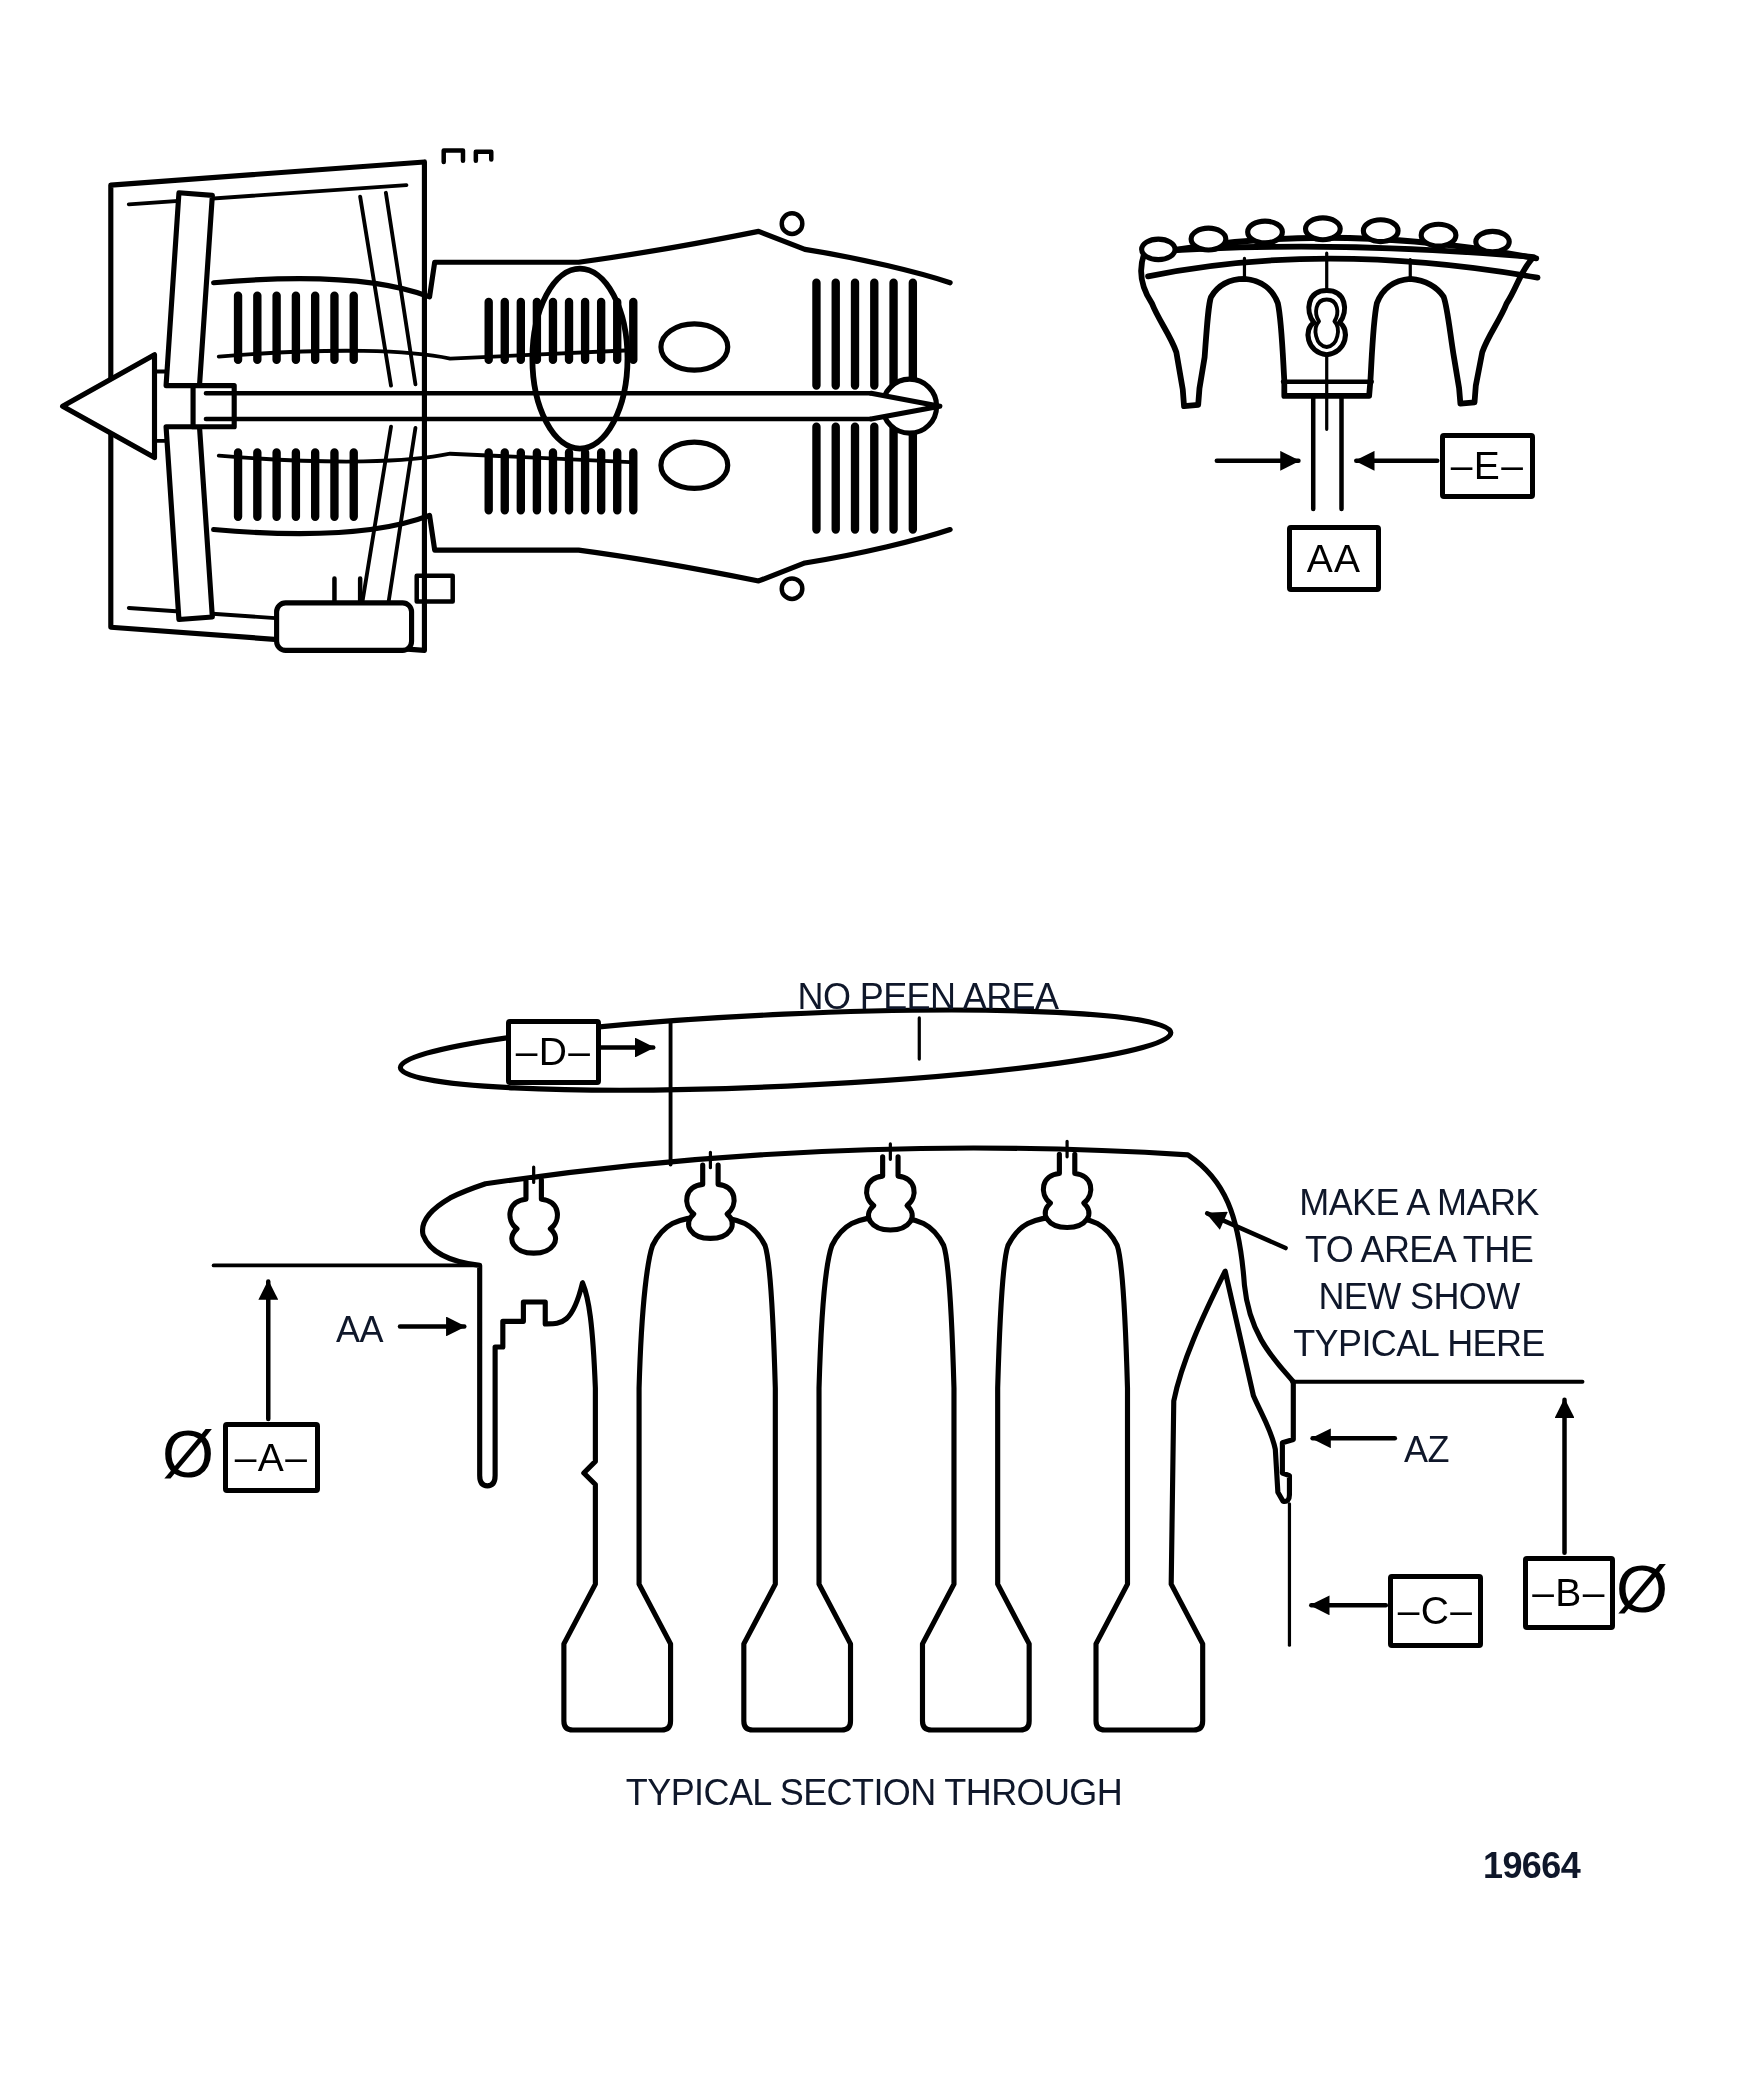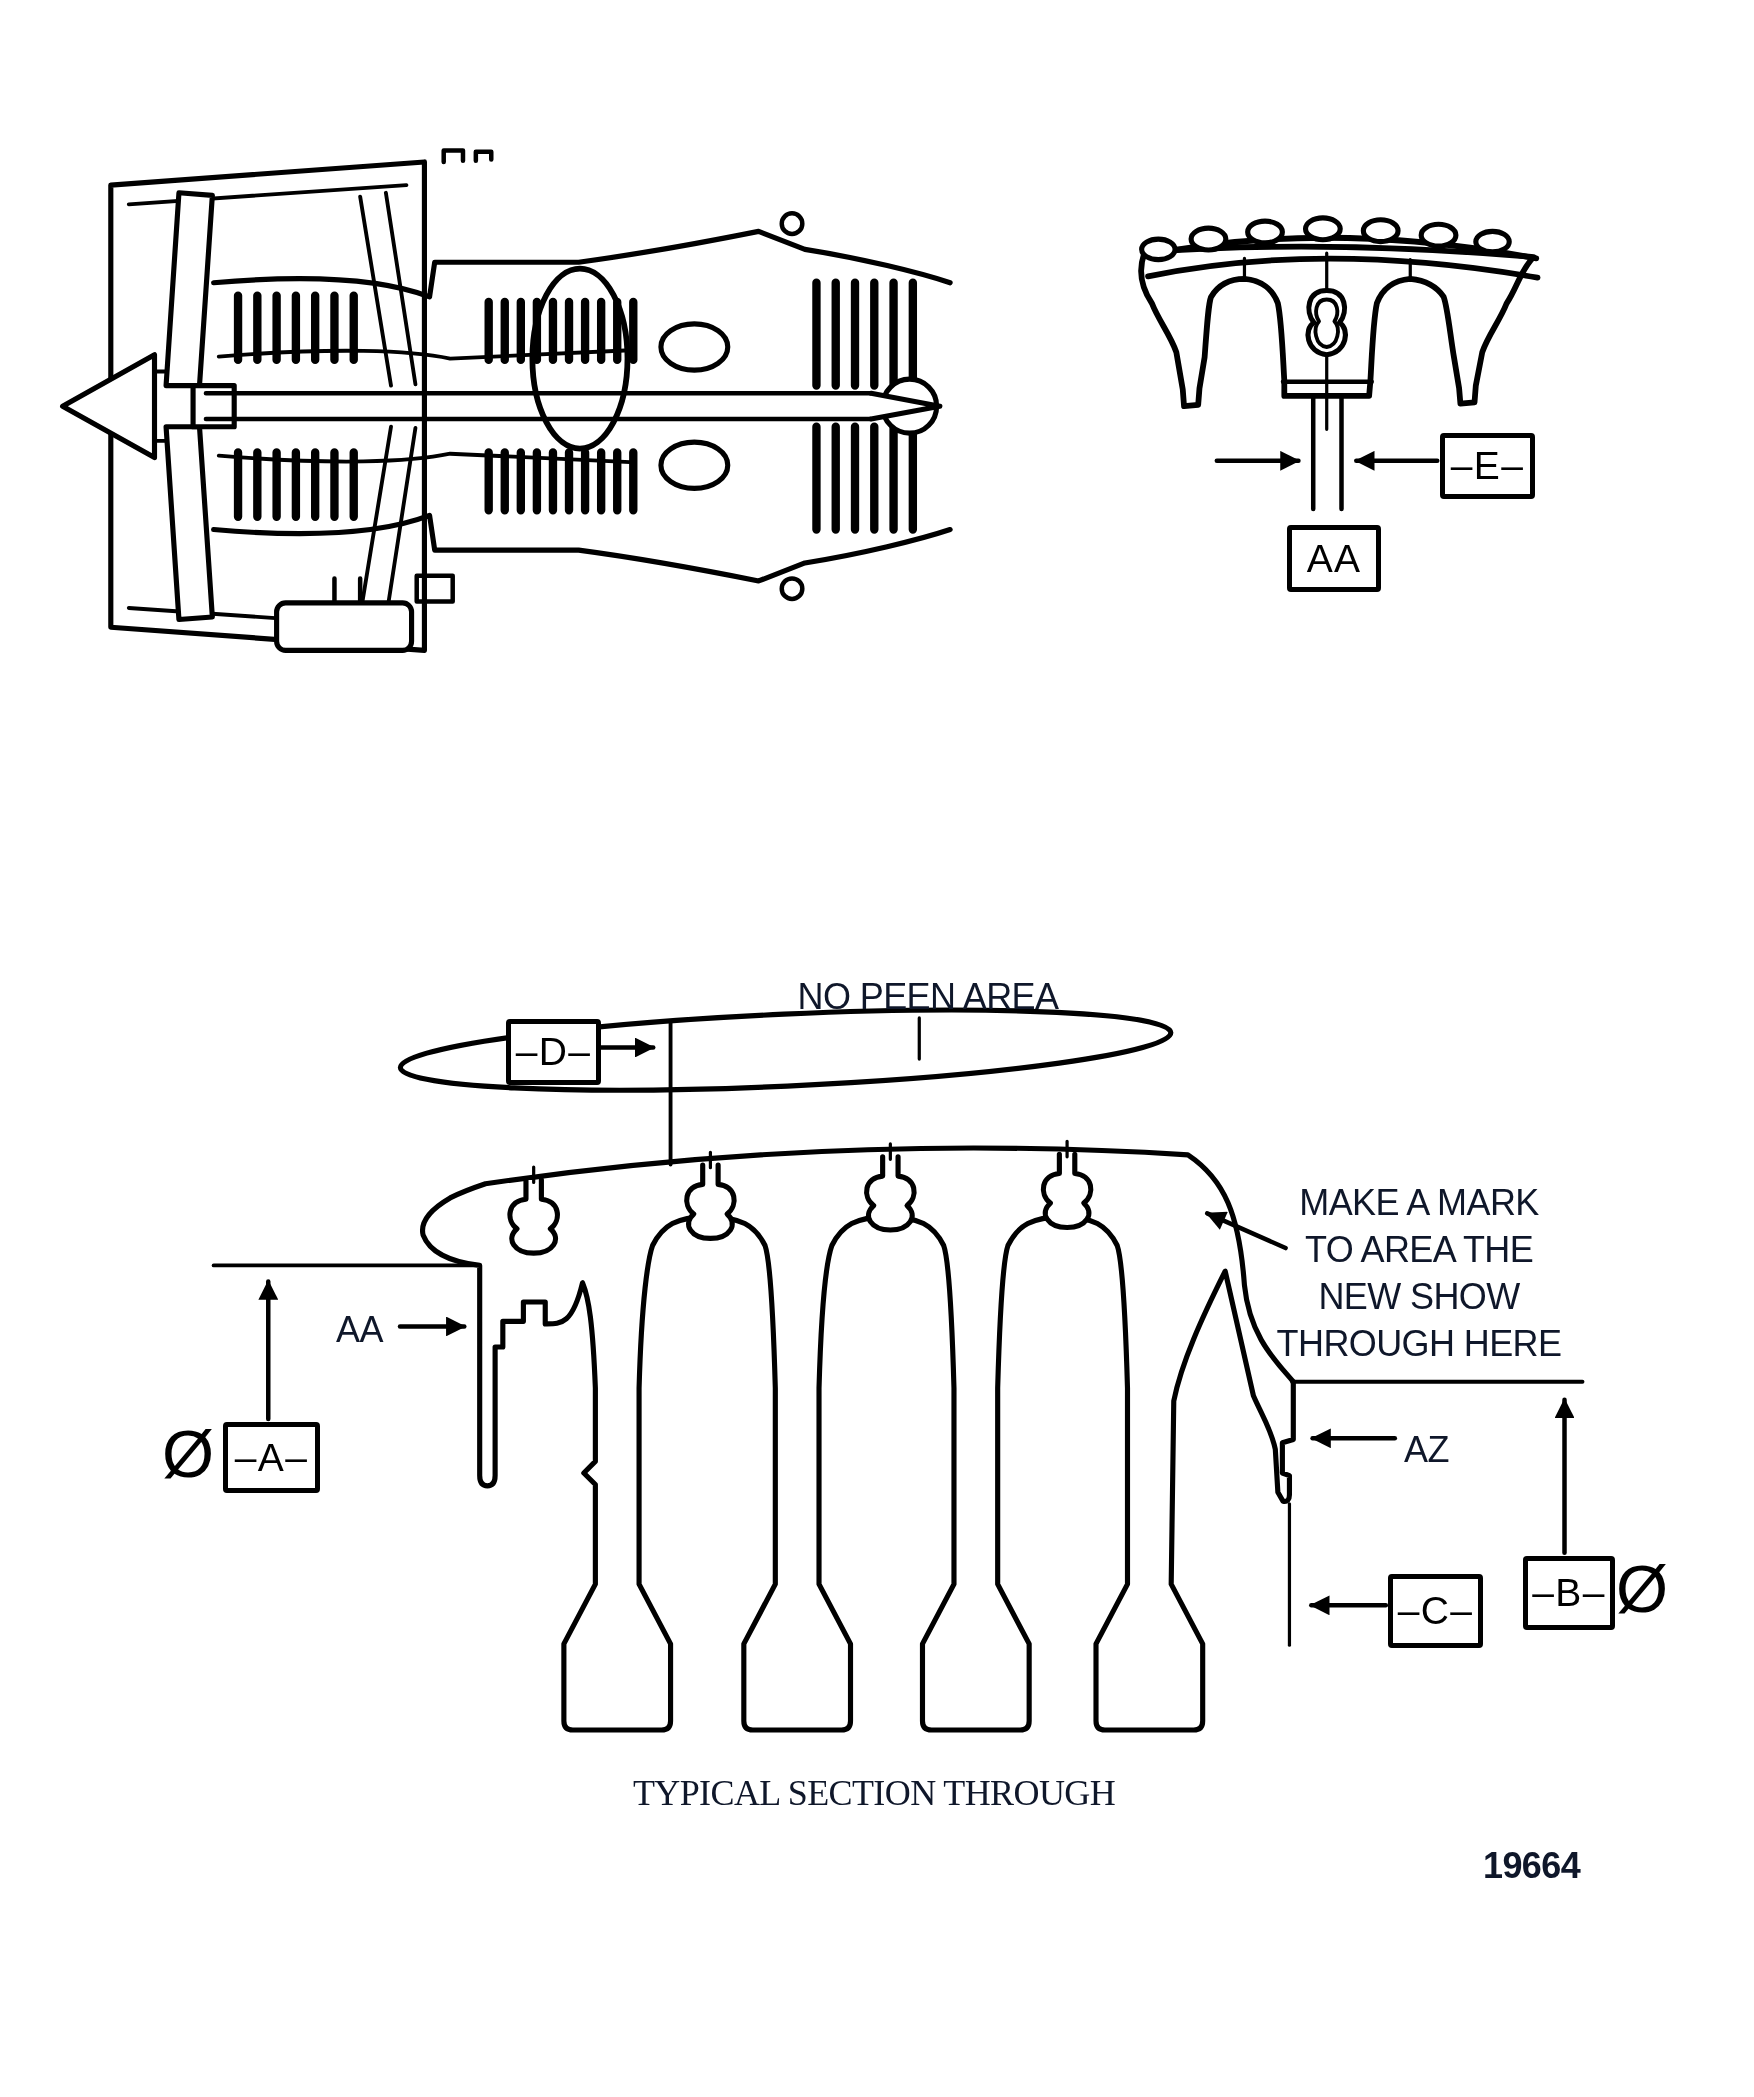--- a/index.html
+++ b/index.html
@@ -5,21 +5,21 @@
   html,body{margin:0;padding:0;background:#fff;}
   .page{position:relative;width:1755px;height:2097px;background:#ffffff;overflow:hidden;
         font-family:"Liberation Sans",sans-serif;color:#000;}
   svg.art{position:absolute;left:0;top:0;width:1755px;height:2097px;}
   .t{position:absolute;white-space:nowrap;font-size:36px;letter-spacing:-0.6px;color:#0f172a;}
   .ctr{transform:translateX(-50%);text-align:center;}
   .dbox{position:absolute;border:5.1px solid #000;background:#fff;border-radius:3.9px;
         display:flex;align-items:center;justify-content:center;font-size:39px;letter-spacing:1.3px;}
   .dia{position:absolute;font-size:67px;letter-spacing:0;transform:translate(-50%,-50%);}
   .note{line-height:47px;}
-  .cap{line-height:40px;font-family:Liberation Serif, serif;}
+  .cap{line-height:40px;}
 </style>
 </head>
 <body>
 
 <div class="page">
 
   <svg class="art" viewBox="0 0 2730 3263">
     <defs>
       <marker id="ah" viewBox="0 0 10 10" refX="9.2" refY="5" markerUnits="strokeWidth" markerWidth="6" markerHeight="4.4" orient="auto-start-reverse">
         <path d="M0 0 L10 5 L0 10 Z" fill="#000"></path>
@@ -167,21 +167,21 @@
       <path d="M2236 717 H2110" marker-end="url(#ah)"></path>
     </g>
   </svg>
 
   <div class="t ctr" style="left:928px;top:976px;">NO PEEN AREA</div>
 
   <div class="t ctr note" style="left:1419px;top:1179px;">
     <div>MAKE A MARK</div>
     <div>TO AREA THE</div>
     <div>NEW SHOW</div>
-    <div>THROUGH HERE</div>
+    <div>TYPICAL HERE</div>
   </div>
 
   <div class="t" style="left:336px;top:1309px;">AA</div>
 
   <div class="t" style="left:1404px;top:1421px;margin-top:8px;">AZ</div>
 
   <div class="dia" style="left:188px;top:1453px;">Ø</div>
 
   <div class="dia" style="left:1642px;top:1588px;">Ø</div>
 

